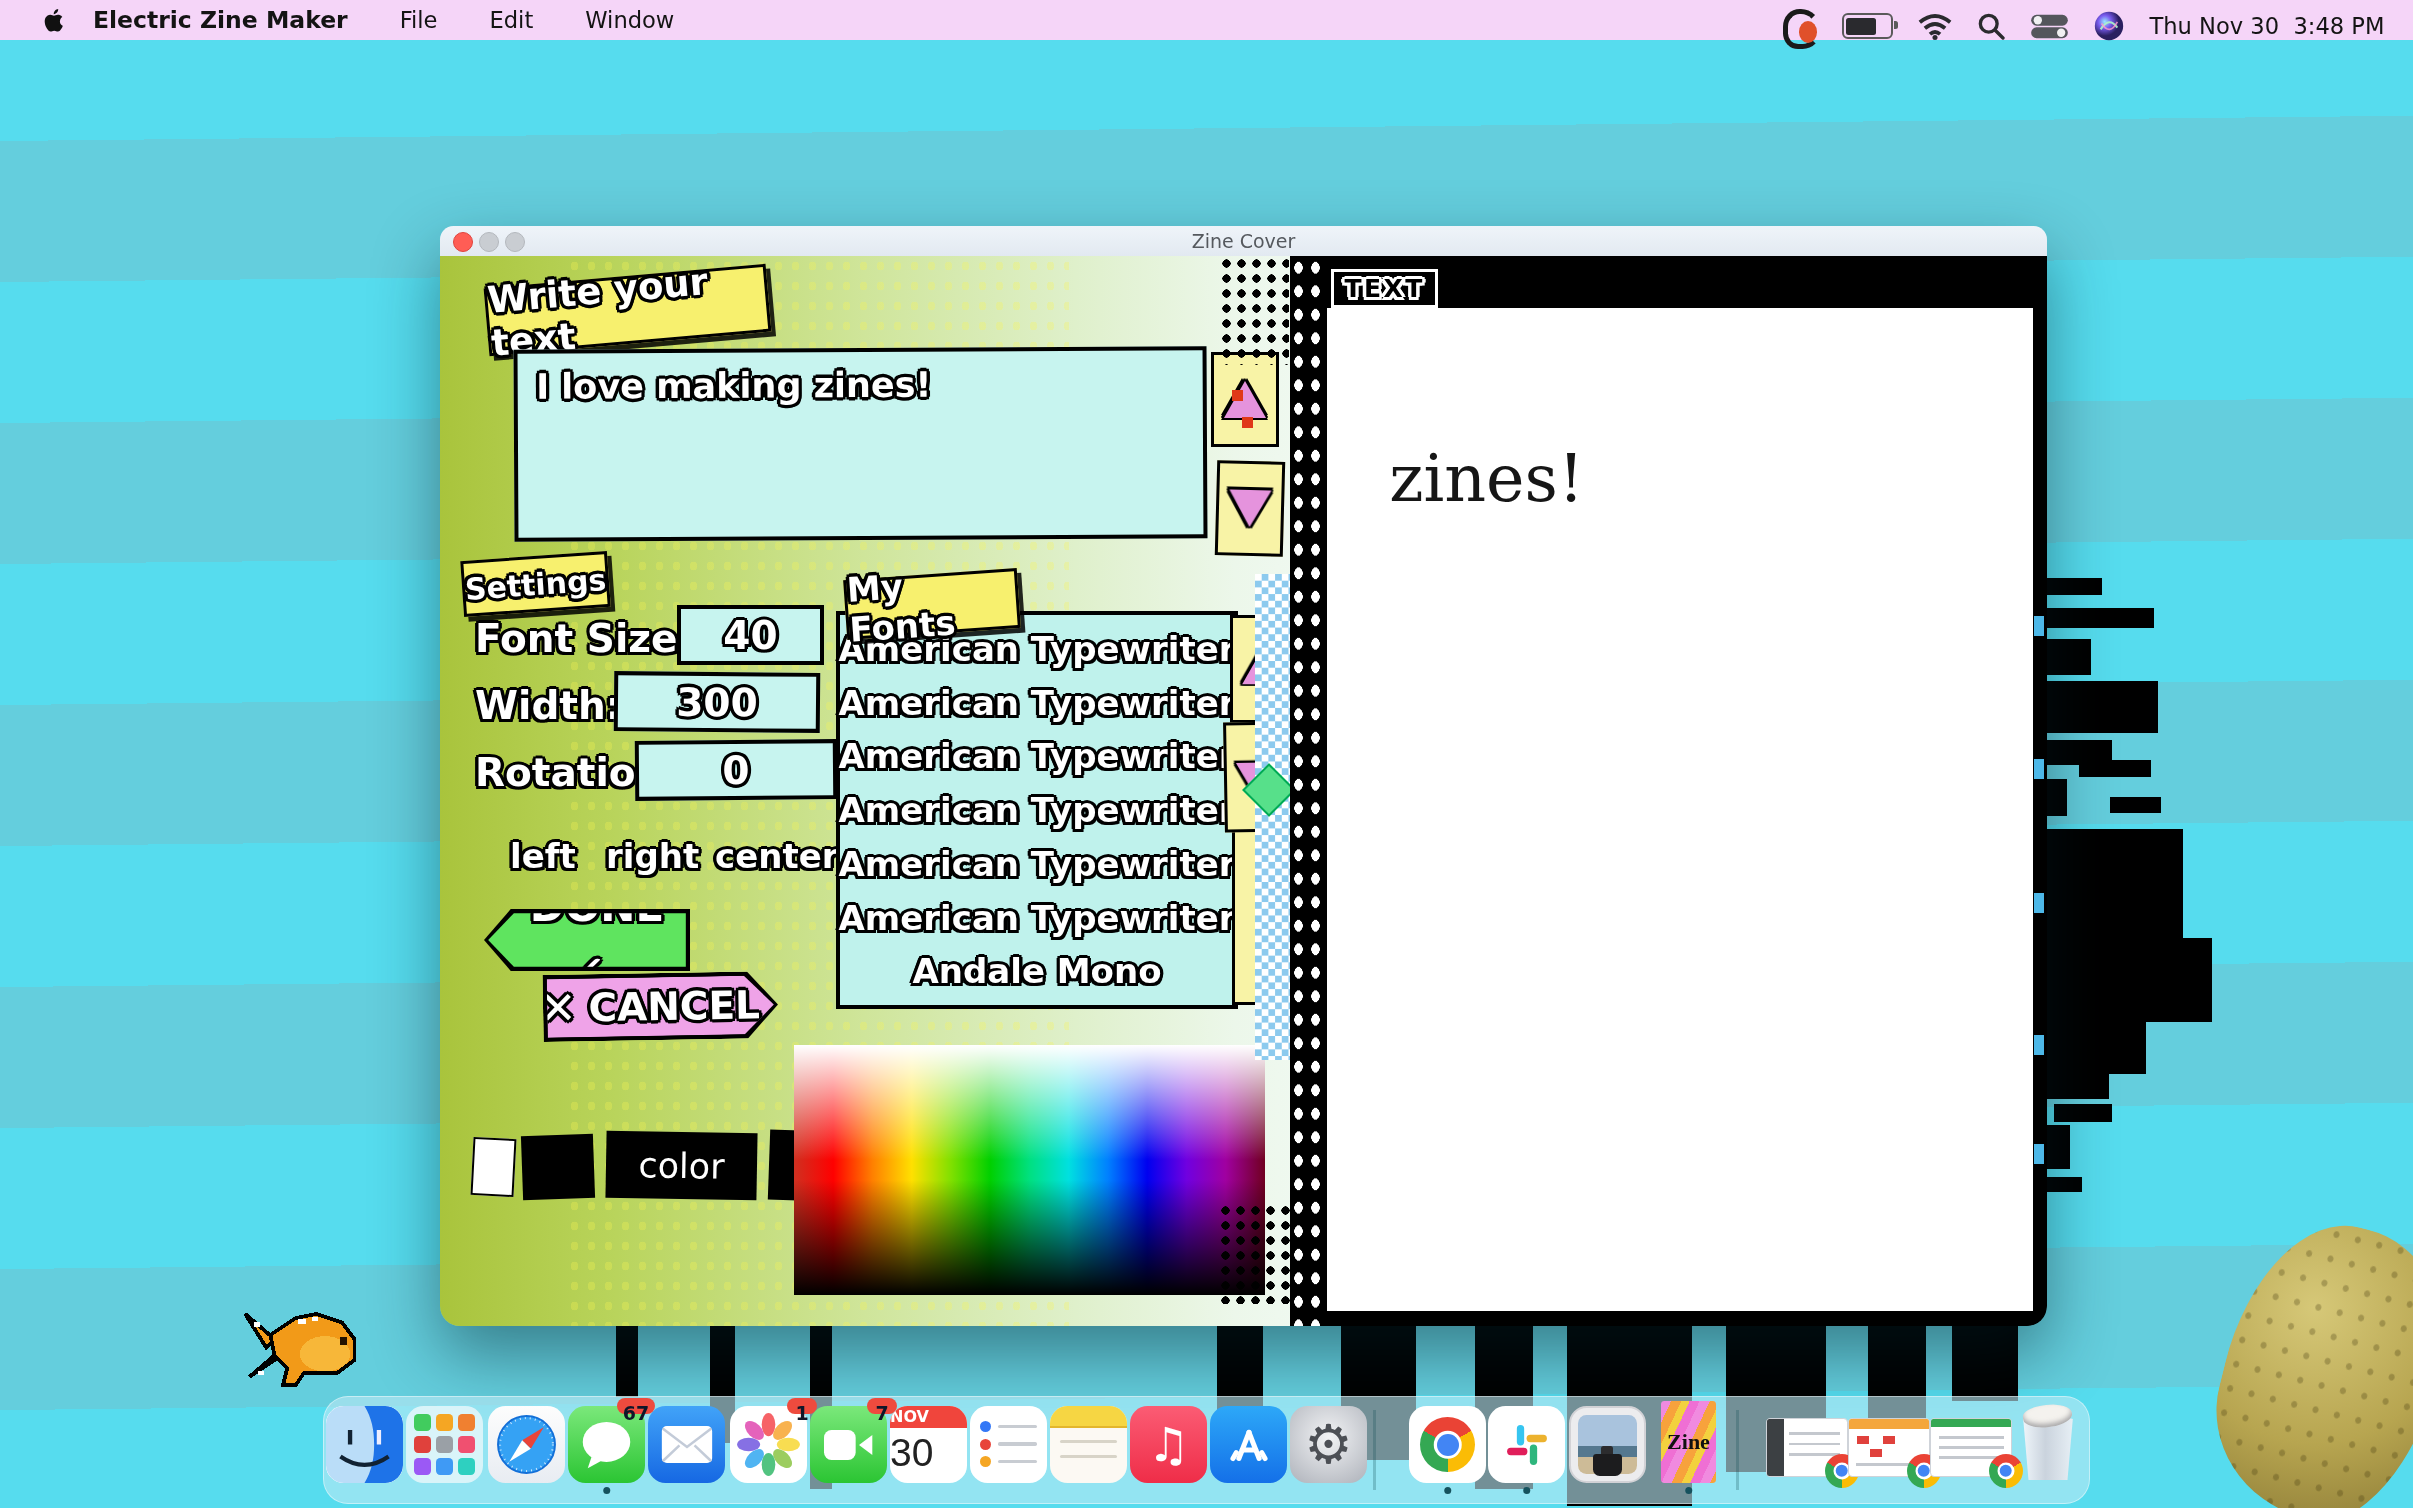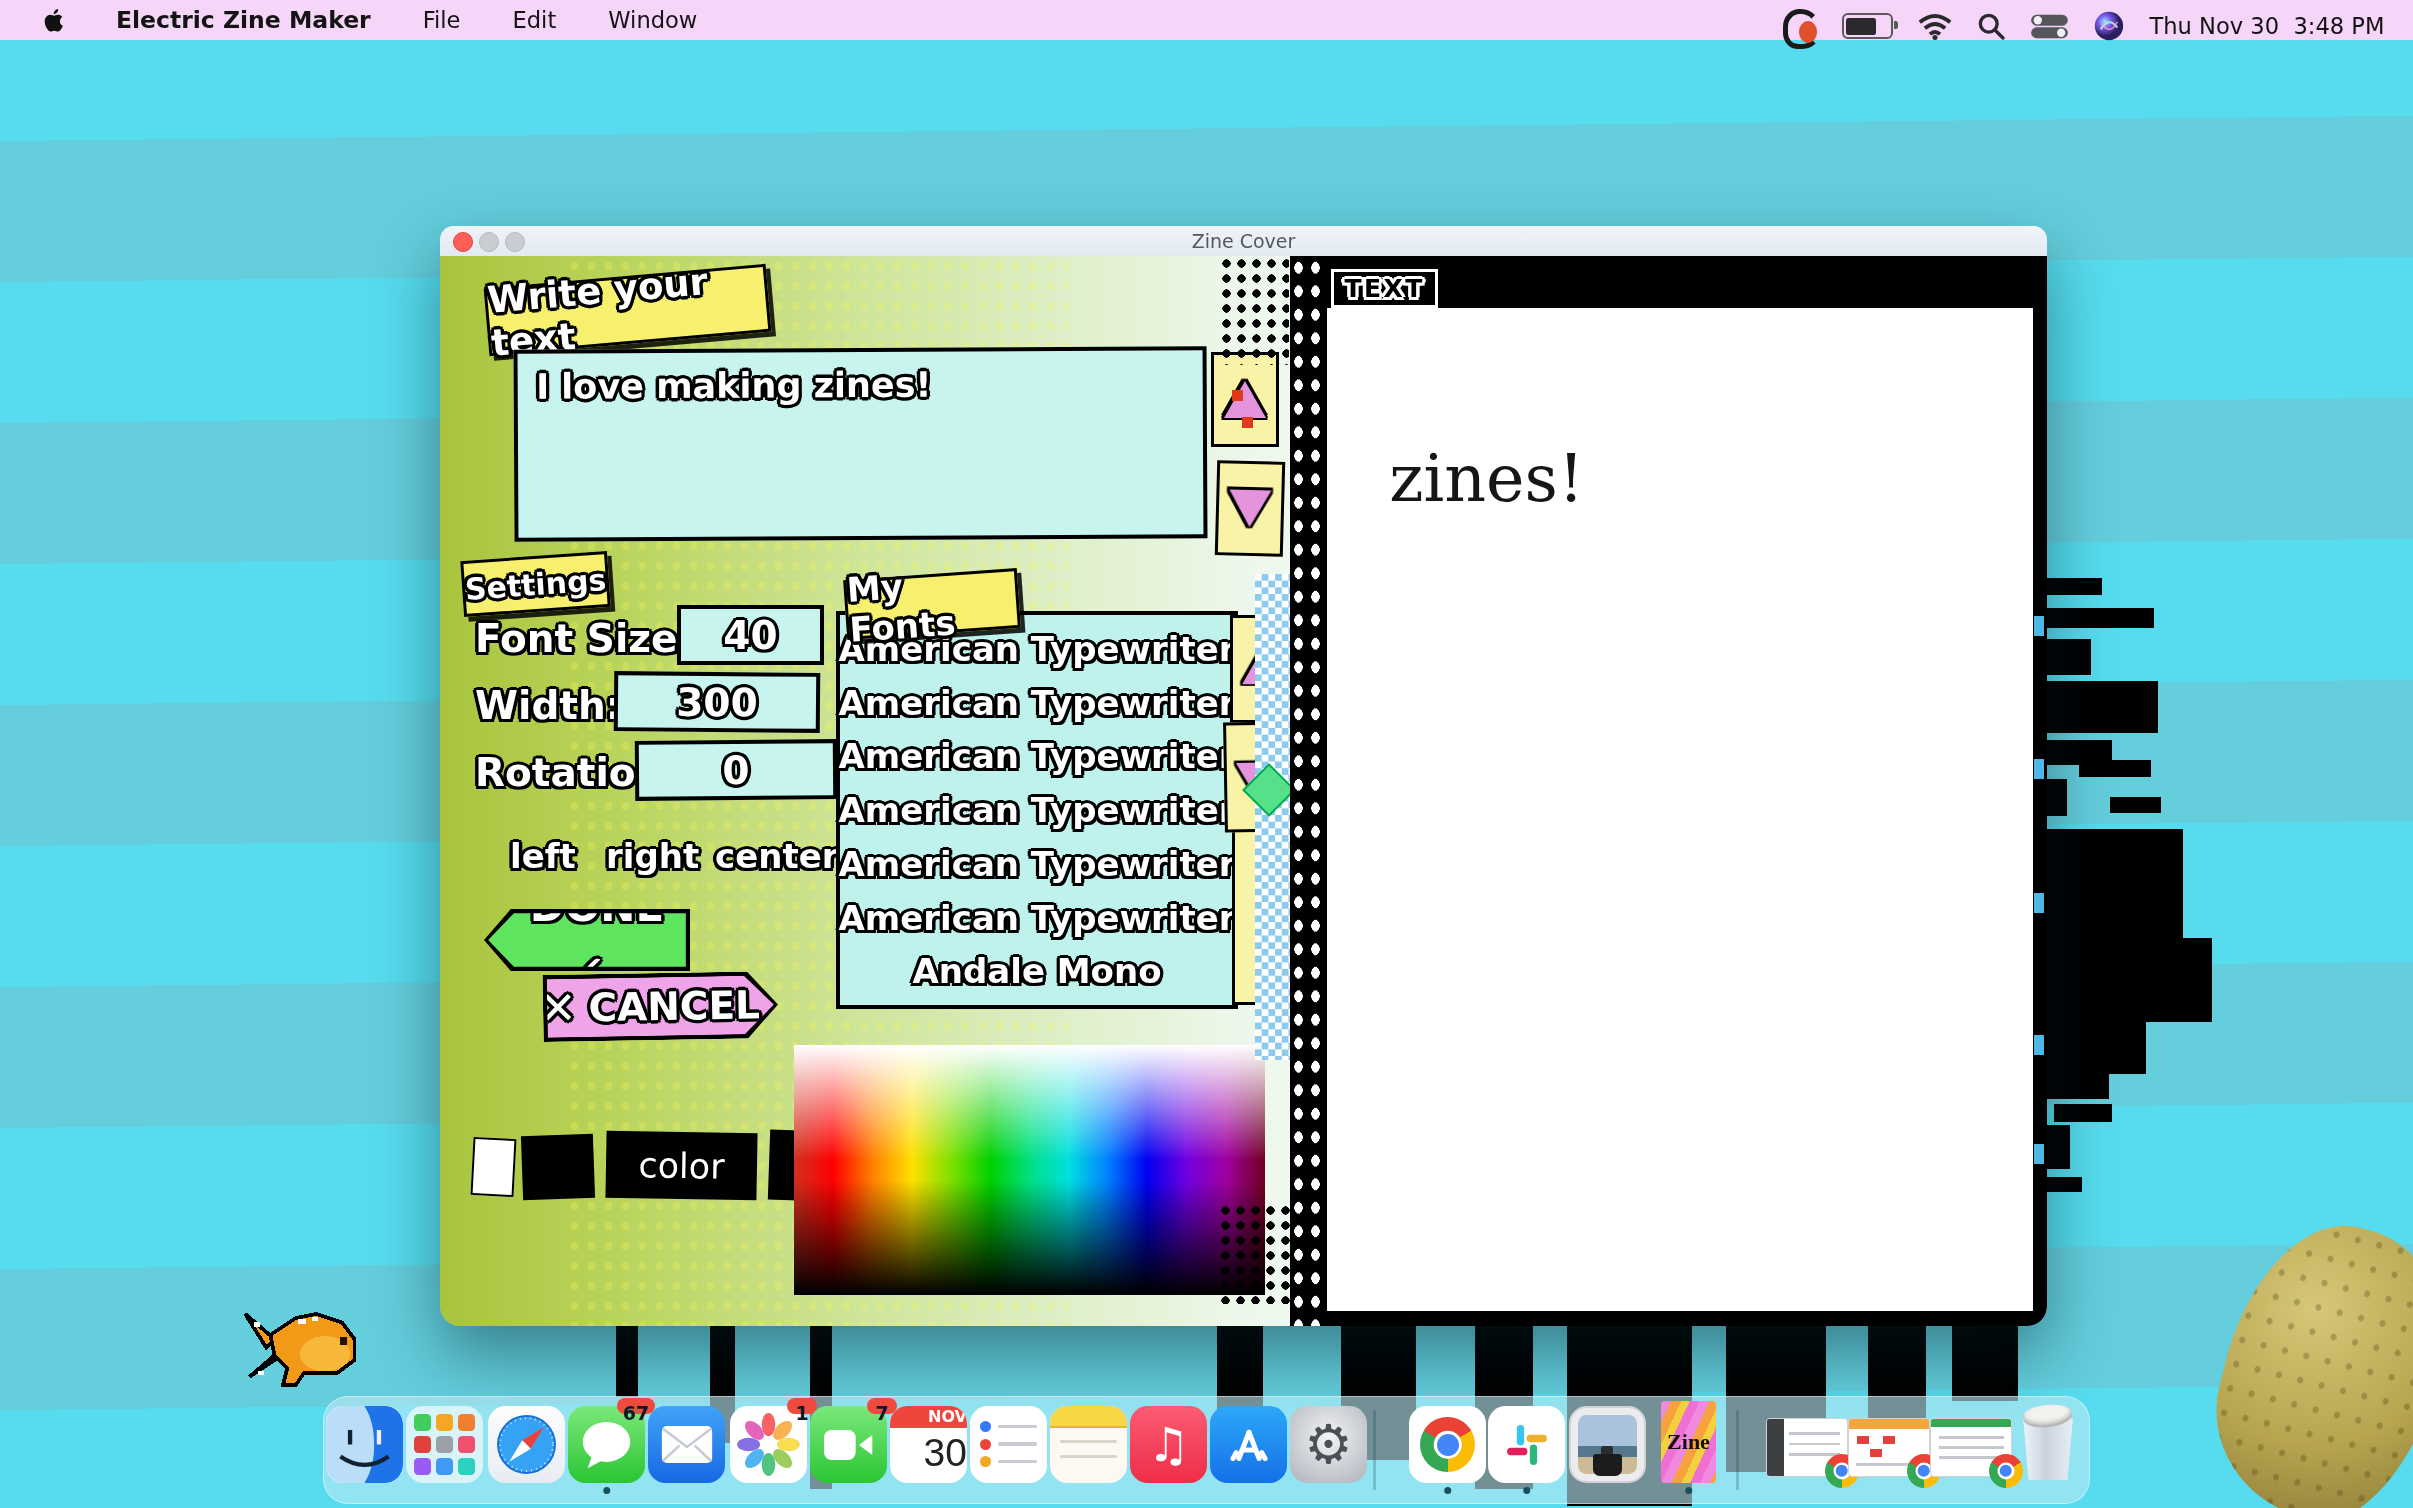--- a/index.html
+++ b/index.html
@@ -4,21 +4,21 @@
 <style>
   html,body{margin:0;padding:0;}
   body{width:2413px;height:1508px;overflow:hidden;font-family:"DejaVu Sans",sans-serif;}
   #screen{position:relative;width:2413px;height:1508px;overflow:hidden;
     background:repeating-linear-gradient(179.4deg,#56dcee 0 141px,#64cedd 141px 282px);}
   
   #menubar{position:absolute;left:0;top:0;width:2413px;height:40px;background:#f5d5f8;
     display:flex;align-items:center;color:#141414;font-size:22.6px;z-index:50;}
   .mb-left{display:flex;align-items:center;gap:0;}
   #apple{margin-left:42px;width:25px;height:28.5px;}
-  .appname{margin-left:49px;font-weight:bold;font-size:23.5px;}
+  .appname{margin-left:26px;font-weight:bold;font-size:23.5px;}
   .menu-item{margin-left:52px;}
   .mb-right{position:absolute;right:0;top:0;height:52px;display:flex;align-items:center;}
   .sicon{position:relative;margin-right:25px;}
   #zlogo{width:34px;height:34px;position:relative;}
   #zlogo .swirl{position:absolute;left:0;top:0;width:28.5px;height:30px;border:5.9px solid #1a1a1a;border-radius:50% 60% 55% 45%;border-right-color:transparent;}
   #zlogo .dot{position:absolute;right:0;bottom:0;width:18.4px;height:22px;border-radius:50%;background:#e0502a;}
   #battery{width:47px;height:22px;border:2.5px solid #5a5a5a;border-radius:5.9px;position:relative;}
   #battery .fill{position:absolute;left:2.5px;top:2.5px;bottom:2.5px;width:30px;background:#2a2a2e;border-radius:2.5px;}
   #battery:after{content:"";position:absolute;right:-6.7px;top:5.9px;width:3.4px;height:8.4px;background:#5a5a5a;border-radius:0 2.5px 2.5px 0;}
   #clock{font-size:22.6px;margin-right:28.5px;white-space:pre;}
@@ -92,21 +92,21 @@
   .ddiv{position:absolute;top:1410px;width:2.5px;height:80px;background:rgba(10,70,80,.25);z-index:45;}
   
   #ic-finder{background:#fff;overflow:hidden;}
   #ic-launch{background:rgba(225,245,250,.9);display:grid;grid-template-columns:repeat(3,17px);grid-template-rows:repeat(3,17px);gap:5px;place-content:center;}
   #ic-launch i{border-radius:4.2px;display:block;}
   #ic-safari{background:linear-gradient(#fdfdfd,#e8ecf2);display:flex;align-items:center;justify-content:center;}
   #ic-msg{background:linear-gradient(#7be87b,#2bc533);display:flex;align-items:center;justify-content:center;}
   #ic-mail{background:linear-gradient(#41a3f8,#1668e3);display:flex;align-items:center;justify-content:center;}
   #ic-photos{background:#fff;display:flex;align-items:center;justify-content:center;}
   #ic-ft{background:linear-gradient(#7be87b,#2bc533);display:flex;align-items:center;justify-content:center;}
-  #ic-cal{background:#fff;overflow:hidden;text-align:right;}
+  #ic-cal{background:#fff;overflow:hidden;text-align:left;}
   #ic-cal .calhead{background:#f0453c;color:#fff;font-size:16px;font-weight:bold;height:22px;line-height:22px;}
   #ic-cal .calday{color:#222;font-size:39px;line-height:50px;font-family:"Liberation Sans",sans-serif;}
   #ic-rem{background:#fff;padding:11.7px 10px;box-sizing:border-box;}
   .remrow{display:flex;align-items:center;gap:6.7px;height:17.6px;}
   .remrow b{width:11px;height:11px;border-radius:50%;display:block;}
   .remrow s{flex:1;height:3.4px;background:#c8ccd2;border-radius:1.7px;display:block;}
   #ic-notes{background:#fcf9f3;overflow:hidden;}
   #ic-notes .nhead{height:20px;background:#f6d643;border-bottom:2.5px solid #e3b62c;}
   #ic-notes .nline{height:3.4px;background:#d8d4c8;margin:11.7px 10px 0;border-radius:1.7px;}
   #ic-music{background:linear-gradient(#fb5c74,#ef2d48);display:flex;align-items:center;justify-content:center;color:#fff;font-size:47px;}

